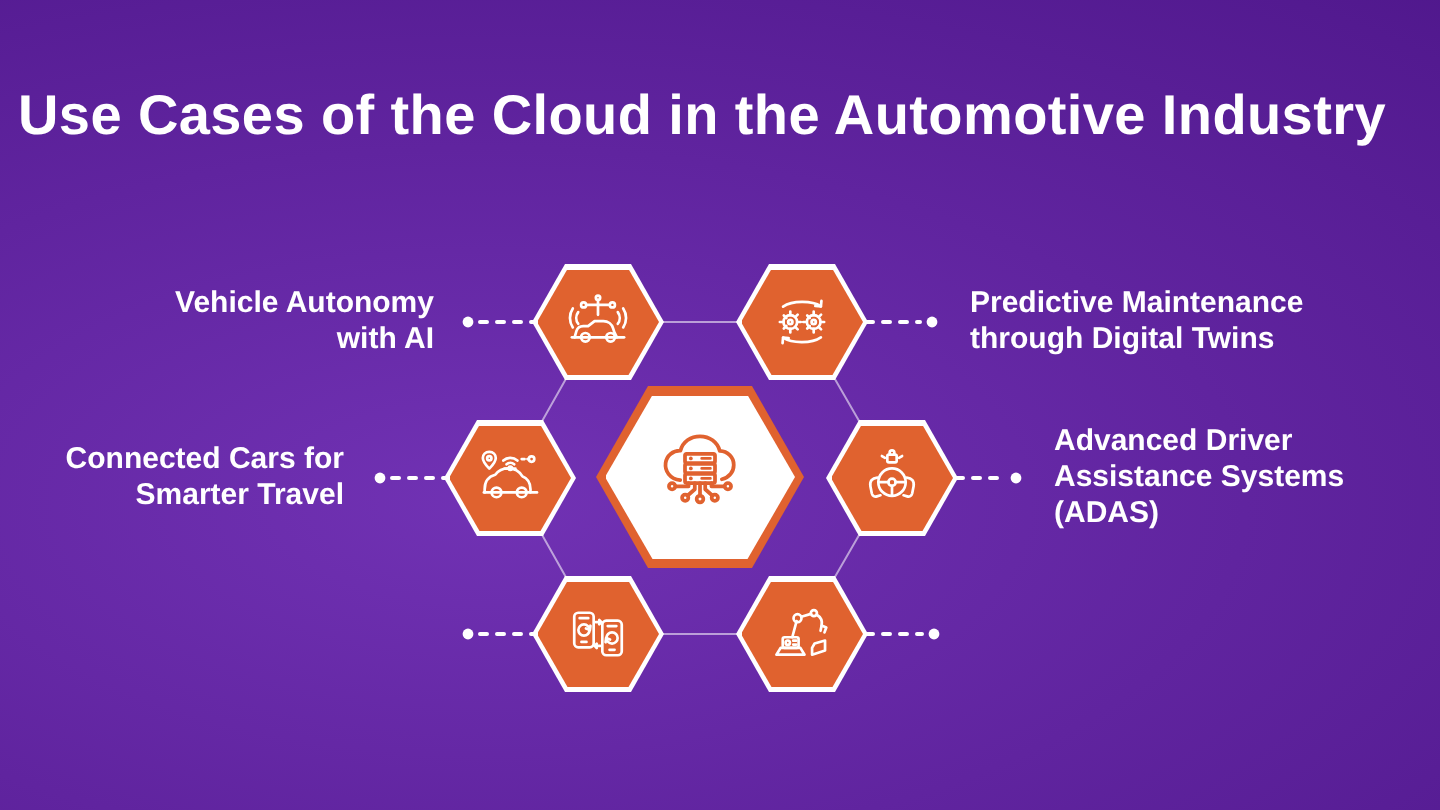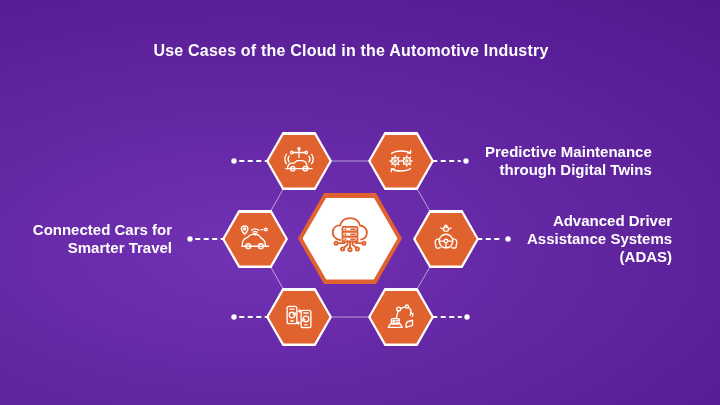--- a/index.html
+++ b/index.html
@@ -3,39 +3,39 @@
 <meta charset="utf-8">
 <style>
   html,body{margin:0;padding:0;background:#241046;}
   .stage{
     position:relative;width:720px;height:405px;overflow:hidden;
     font-family:"Liberation Sans",sans-serif;
     background:radial-gradient(ellipse 150% 125% at 34% 62%, #7132b4 0%, #60249f 35%, #4b1487 78%, #3e0f74 100%);
   }
   .title{
     position:absolute;left:0;top:42px;width:702px;margin:0;
-    text-align:center;color:#fff;font-size:16px;font-weight:700;letter-spacing:.2px;
+    text-align:center;color:#fff;font-size:28px;font-weight:700;letter-spacing:.2px;
   }
   .overlay{position:absolute;left:0;top:0;z-index:1;}
   .hex{position:absolute;z-index:2;clip-path:polygon(25% 0%,75% 0%,100% 50%,75% 100%,25% 100%,0% 50%);}
   .hex-inner{
     position:absolute;clip-path:polygon(25% 0%,75% 0%,100% 50%,75% 100%,25% 100%,0% 50%);
     display:flex;align-items:center;justify-content:center;
   }
   .hex.small{width:66px;height:58px;background:#fff;}
   .hex.small .hex-inner{left:2.5px;top:2.5px;width:61px;height:53px;background:var(--orange,#E0622F);color:#fff;}
   .hex.big{width:104px;height:91px;background:var(--orange,#E0622F);}
   .hex.big .hex-inner{left:4.5px;top:4.5px;width:95px;height:82px;background:#fff;color:var(--orange,#E0622F);}
   .icon{display:block;}
   .label{
     position:absolute;z-index:3;color:#fff;font-size:15px;line-height:18px;font-weight:600;
     white-space:pre-line;transform:translateY(-50%);
   }
   .label.l{text-align:right;}
-  .label.r{text-align:right;}
+  .label.r{text-align:left;}
 </style>
 </head>
 <body>
 
 <div class="stage" style="--orange: #E0622F;">
 
   <h1 class="title">Use Cases of the Cloud in the Automotive Industry</h1>
 
   <svg class="overlay" width="720" height="405" viewBox="0 0 720 405">
     <polygon points="299,161 401,161 446,239 401,317 299,317 255,239" fill="none" stroke="rgba(255,255,255,0.55)" stroke-width="1"></polygon>
@@ -182,20 +182,22 @@
         <circle cx="17.5" cy="11.2" r="2.2"></circle>
         <path d="M19.6 10.4l5.4-1.6"></path>
         <circle cx="26.6" cy="8.4" r="1.7"></circle>
         <path d="M28.2 9.3c2.3 1.3 3.2 3.4 2.7 6"></path>
         <path d="M30.9 15.3l2.6 1.1-1 2.7M30.9 15.3l-.6 2.9"></path>
         <path d="M25.6 31.5l7.2-2.3v-5.6l-5.8 1.7-1.4 2.4z"></path>
       </svg>
     </div>
   </div>
 
+  <div class="label l" style="right:503px;top:161px;">Vehicle Autonomy
+with AI</div>
   <div class="label r" style="left:485px;top:161px;">Predictive Maintenance
 through Digital Twins</div>
   <div class="label l" style="right:548px;top:239px;">Connected Cars for
 Smarter Travel</div>
   <div class="label r" style="left:527px;top:239px;">Advanced Driver
 Assistance Systems
 (ADAS)</div>
 
 </div>
 

